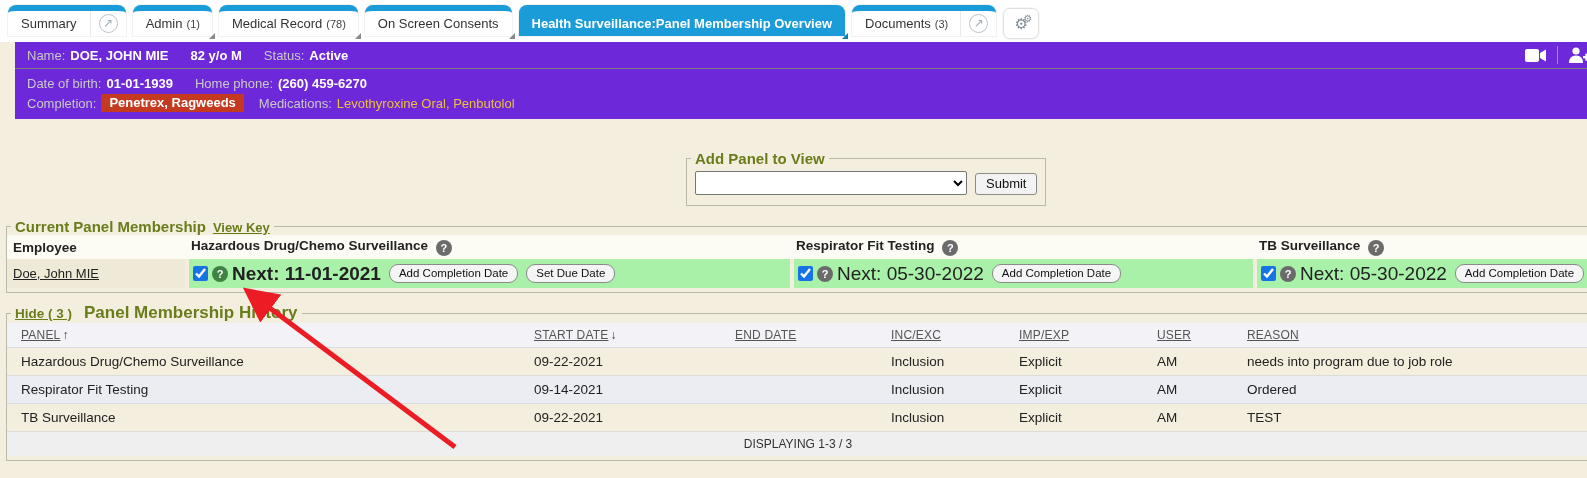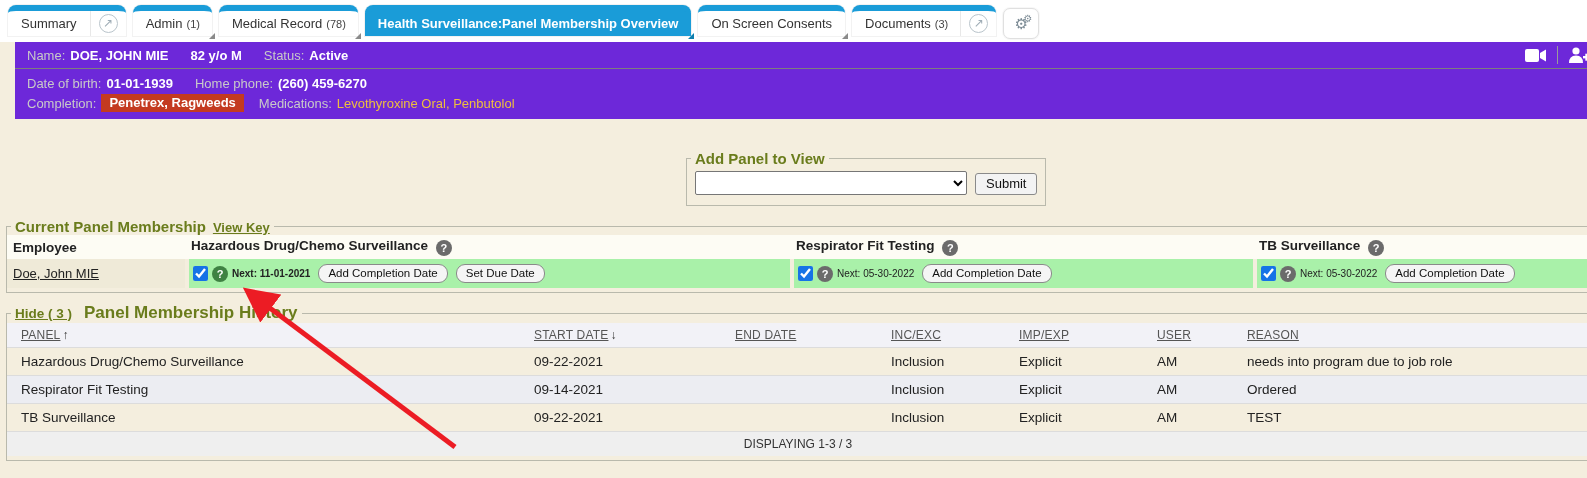--- a/index.html
+++ b/index.html
@@ -111,21 +111,21 @@
   .cell-inner { display:flex; align-items:center; gap:4px; white-space:nowrap; }
   .chk {
     width:15px; height:15px; accent-color:#1673e6; cursor:pointer; flex:0 0 auto;
   }
   .qicon {
     width:16px; height:16px; border-radius:50%; background:#6b6b6b; color:#fff;
     font-size:11px; font-weight:bold; text-align:center; line-height:16px;
     flex:0 0 auto; cursor:pointer;
   }
   .qicon.green { background:#3f8243; }
-  .next-txt { font-size:10px; }
+  .next-txt { font-size:19px; }
   .next-bold { font-weight:bold; }
   .mini-btn {
     font-size:11.5px; padding:2px 9px 3px; background:#f5f5f5; color:#111;
     border:1px solid #8a8a8a; border-radius:9px; cursor:pointer; margin-left:4px;
     font-family:"Liberation Sans", sans-serif; white-space:nowrap;
   }
 
   
   .history-fs { position:absolute; left:6px; top:303px; width:1583px; border-right:none; }
   .history-fs legend { display:flex; align-items:baseline; gap:12px; }
@@ -172,27 +172,27 @@
     <span class="tab-count">(1)</span>
     <span class="fold"></span>
   </div>
 
   <div class="tab">
     <span class="tab-label">Medical Record</span>
     <span class="tab-count">(78)</span>
     <span class="fold"></span>
   </div>
 
+  <div class="tab">
+    <span class="tab-label">On Screen Consents</span>
+    <span class="fold"></span>
+  </div>
+
   <div class="tab active">
     <span class="tab-label">Health Surveillance:Panel Membership Overview</span>
-    <span class="fold"></span>
-  </div>
-
-  <div class="tab">
-    <span class="tab-label">On Screen Consents</span>
     <span class="fold"></span>
   </div>
 
   <div class="tab">
     <span class="tab-label">Documents</span>
     <span class="tab-count">(3)</span>
     <span class="tab-iconseg">
       <span class="circ-icon">↗</span>
     </span>
   </div>

